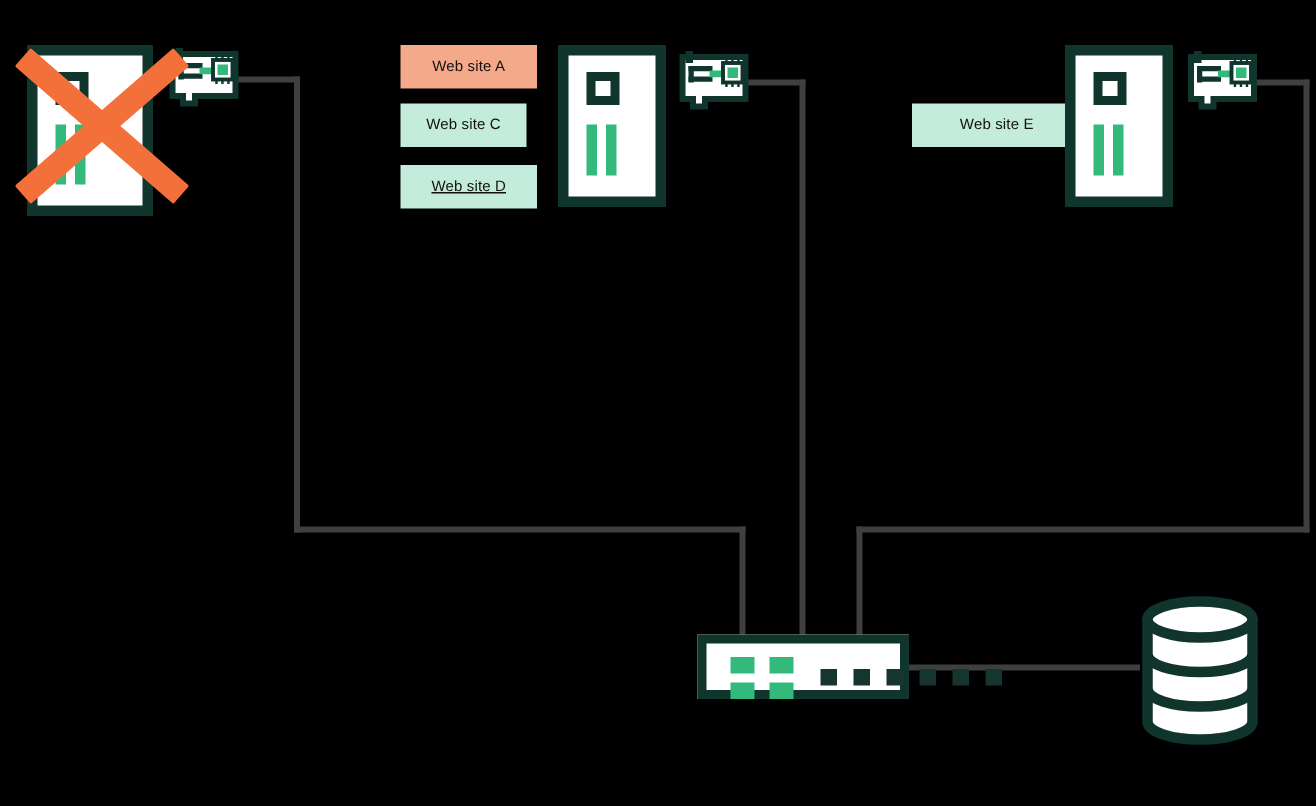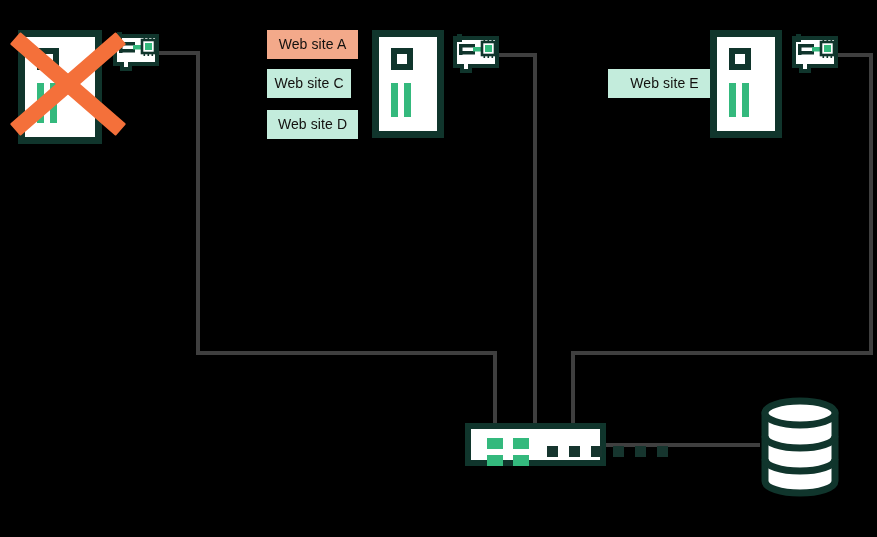--- a/index.html
+++ b/index.html
@@ -57,21 +57,21 @@
   .nic { position: absolute; width: 48px; height: 42px; }
   .nic svg { display: block; }
 
   
   .site-label {
     position: absolute;
     box-sizing: border-box;
     height: 29px;
     line-height: 29px;
     text-align: center;
-    font-size: 14px;
+    font-size: 10px;
     color: #13110f;
     letter-spacing: 0.1px;
     white-space: nowrap;
   }
   .site-orange { background: #f3a98a; }
   .site-green  { background: #c3ecdc; }
 
   
   .switch {
     position: absolute;
@@ -168,21 +168,21 @@
     </svg>
   </div>
 
   <div class="xmark" style="left:-2px; top:20px; width:140px; height:128px;">
     <span class="s1"></span>
     <span class="s2"></span>
   </div>
 
   <div class="site-label site-orange" style="left:267px; top:30px; width:91px;">Web site A</div>
   <div class="site-label site-green" style="left:267px; top:69px; width:84px;">Web site C</div>
-  <div class="site-label site-green" style="left:267px; top:110px; width:91px;">Web site D</div>
+  <div class="site-label site-green" style="left:267px; top:110px; width:91px;text-decoration:underline;">Web site D</div>
 
   <div class="server" style="left:372px; top:30px; width:72px; height:108px;">
     <span class="led"></span>
     <span class="bar bar-1"></span>
     <span class="bar bar-2"></span>
   </div>
 
   <div class="nic" style="left:452px; top:32px;">
     <svg width="48" height="42" viewBox="0 0 48 42">
       <path d="M3 6 L45 6 L45 34 L18 34 L18 39 L10 39 L10 34 L3 34 Z" fill="#ffffff" stroke="#10352c" stroke-width="4"></path>

